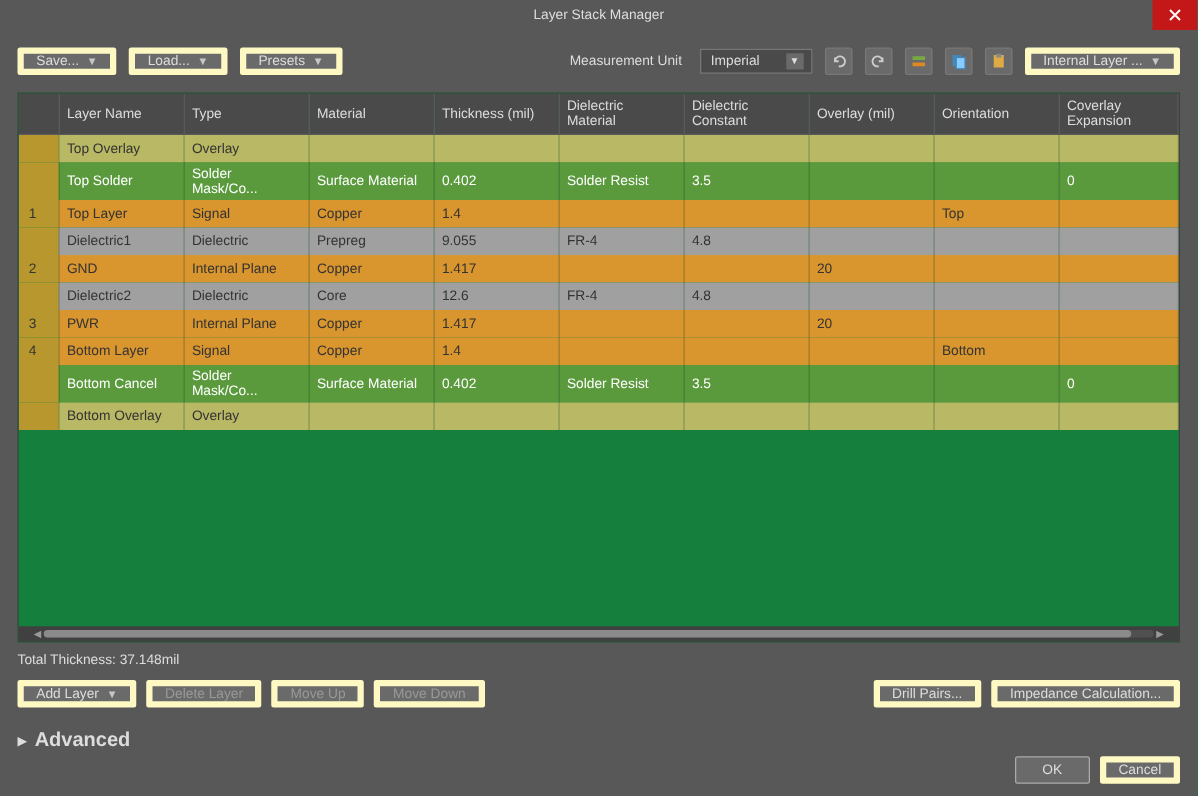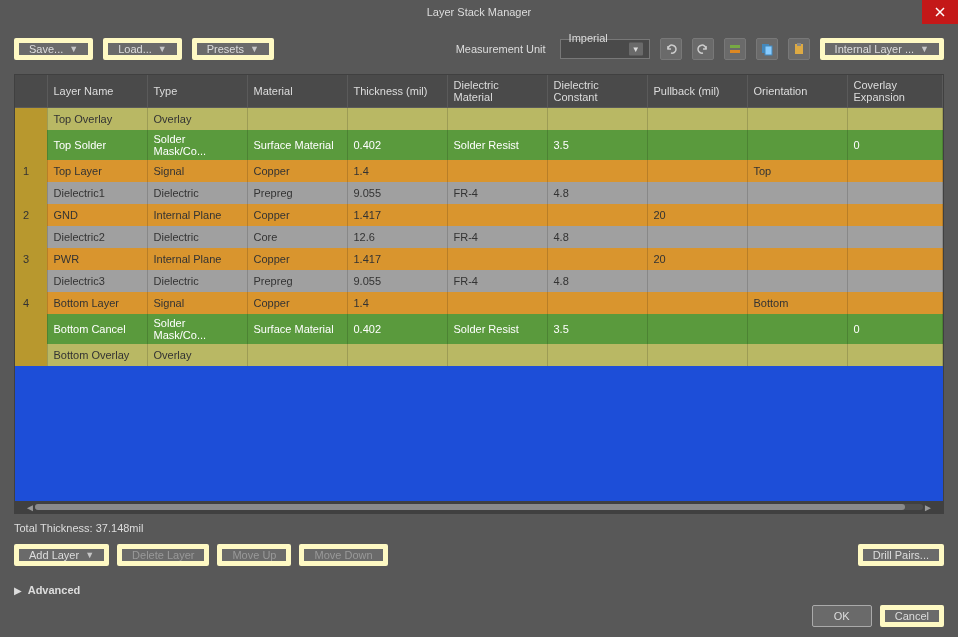--- a/index.html
+++ b/index.html
@@ -8,25 +8,25 @@
 .titlebar-title { position: absolute; left: 50%; transform: translateX(-50%); color: #ddd; font-size: 11px; }
 .close-btn { position: absolute; right: 0; top: 0; width: 36px; height: 24px; background: #c41818; display: flex; align-items: center; justify-content: center; cursor: pointer; }
 .close-btn svg { width: 10px; height: 10px; }
 .content { padding: 14px; }
 .toolbar { display: flex; align-items: center; gap: 10px; margin-bottom: 14px; }
 .btn { background: #6a6a6a; border: 5px solid #fef9c3; color: #ddd; padding: 4px 10px; font-size: 11px; cursor: pointer; display: inline-flex; align-items: center; gap: 6px; border-radius: 2px; height: 22px; }
 .btn.disabled { color: #999; cursor: default; }
 .btn .arrow { font-size: 9px; opacity: 0.8; }
 .spacer { flex: 1; }
 .label { color: #ddd; font-size: 11px; margin-right: 4px; }
-.dropdown { background: #4a4a4a; border: 1px solid #787878; color: #ddd; padding: 3px 24px 14px 8px; font-size: 11px; position: relative; cursor: pointer; height: 20px; display: inline-flex; align-items: flex-end; min-width: 90px; }
+.dropdown { background: #4a4a4a; border: 1px solid #787878; color: #ddd; padding: 3px 24px 14px 8px; font-size: 11px; position: relative; cursor: pointer; height: 20px; display: inline-flex; align-items: flex-start; min-width: 90px; }
 .dropdown::after { content: "▼"; font-size: 8px; position: absolute; right: 6px; top: 50%; transform: translateY(-50%); background: #6a6a6a; padding: 2px 3px; border-radius: 1px; }
 .iconbtn { width: 22px; height: 22px; background: #6a6a6a; border: 1px solid #787878; display: inline-flex; align-items: center; justify-content: center; cursor: pointer; border-radius: 2px; }
 .iconbtn svg { width: 14px; height: 14px; }
-.table-area { border: 1px solid #404040; background: #1d4ed8; height: 440px; display: flex; flex-direction: column; }
+.table-area { border: 1px solid #404040; background: #15803d; height: 440px; display: flex; flex-direction: column; }
 .grid { overflow: auto; flex: 1; }
 table { border-collapse: collapse; width: 100%; table-layout: fixed; }
 th { background: #4a4a4a; color: #ddd; font-weight: normal; text-align: left; padding: 4px 6px; font-size: 11px; border-right: 1px solid #5a5a5a; border-bottom: 1px solid #5a5a5a; height: 32px; vertical-align: middle; }
 td { padding: 3px 6px; font-size: 11px; border-right: 1px solid rgba(0,0,0,0.15); height: 22px; color: #333; }
 .col-num { width: 32px; }
 .col-name { width: 100px; }
 .col-type { width: 100px; }
 .col-mat { width: 100px; }
 .col-thick { width: 100px; }
 .col-dmat { width: 100px; }
@@ -40,21 +40,21 @@
 tr.gray td { background: #a0a0a0; }
 tr .numcell { background: #b8982e !important; color: #333; text-align: left; padding-left: 8px; }
 .scrollbar-h { height: 12px; background: #404040; display: flex; align-items: center; padding: 0 10px; }
 .scrollbar-track { flex: 1; height: 6px; background: #505050; border-radius: 3px; position: relative; }
 .scrollbar-thumb { position: absolute; left: 0; width: 98%; height: 6px; background: #8a8a8a; border-radius: 3px; }
 .scroll-arrow { color: #999; font-size: 10px; cursor: pointer; }
 .status { padding: 8px 0 10px 0; font-size: 11px; color: #ddd; }
 .bottombar { display: flex; gap: 8px; align-items: center; }
 .advanced { margin-top: 18px; display: flex; align-items: center; gap: 6px; }
 .advanced-arrow { font-size: 10px; color: #ddd; }
-.advanced-label { font-weight: bold; font-size: 11px; color: #ddd; }
+.advanced-label { font-weight: bold; font-size: 16px; color: #ddd; }
 .footer { position: absolute; right: 14px; bottom: 10px; display: flex; gap: 8px; }
 .footer .btn { min-width: 60px; justify-content: center; }
 .footer .btn.ok { border: 1px solid #aaa; }
 </style>
 </head>
 <body>
 
 <div class="titlebar">
   <span class="titlebar-title">Layer Stack Manager</span>
   <div class="close-btn">
@@ -124,21 +124,21 @@
       <table>
         <thead>
           <tr>
             <th class="col-num"></th>
             <th class="col-name">Layer Name</th>
             <th class="col-type">Type</th>
             <th class="col-mat">Material</th>
             <th class="col-thick">Thickness (mil)</th>
             <th class="col-dmat">Dielectric Material</th>
             <th class="col-dconst">Dielectric Constant</th>
-            <th class="col-pull">Pullback (mil)</th>
+            <th class="col-pull">Overlay (mil)</th>
             <th class="col-orient">Orientation</th>
             <th class="col-cover">Coverlay Expansion</th>
           </tr>
         </thead>
         <tbody id="tbody">
             <tr class="olive">
               <td class="numcell"></td>
               <td>Top Overlay</td>
               <td>Overlay</td>
               <td></td>
@@ -211,32 +211,20 @@
             </tr>
             <tr class="orange">
               <td class="numcell">3</td>
               <td>PWR</td>
               <td>Internal Plane</td>
               <td>Copper</td>
               <td>1.417</td>
               <td></td>
               <td></td>
               <td>20</td>
-              <td></td>
-              <td></td>
-            </tr>
-            <tr class="gray">
-              <td class="numcell"></td>
-              <td>Dielectric3</td>
-              <td>Dielectric</td>
-              <td>Prepreg</td>
-              <td>9.055</td>
-              <td>FR-4</td>
-              <td>4.8</td>
-              <td></td>
               <td></td>
               <td></td>
             </tr>
             <tr class="orange">
               <td class="numcell">4</td>
               <td>Bottom Layer</td>
               <td>Signal</td>
               <td>Copper</td>
               <td>1.4</td>
               <td></td>
@@ -286,20 +274,21 @@
   <div class="bottombar">
     <button class="btn">
         <span>Add Layer</span>
         <span class="arrow">▼</span>
       </button>
     <button class="btn disabled">Delete Layer</button>
     <button class="btn disabled">Move Up</button>
     <button class="btn disabled">Move Down</button>
     <div class="spacer"></div>
     <button class="btn">Drill Pairs...</button>
+    <button class="btn">Impedance Calculation...</button>
   </div>
 
   <div class="advanced">
     <span class="advanced-arrow">▶</span>
     <span class="advanced-label">Advanced</span>
   </div>
 </div>
 
 <div class="footer">
   <button class="btn ok">OK</button>

